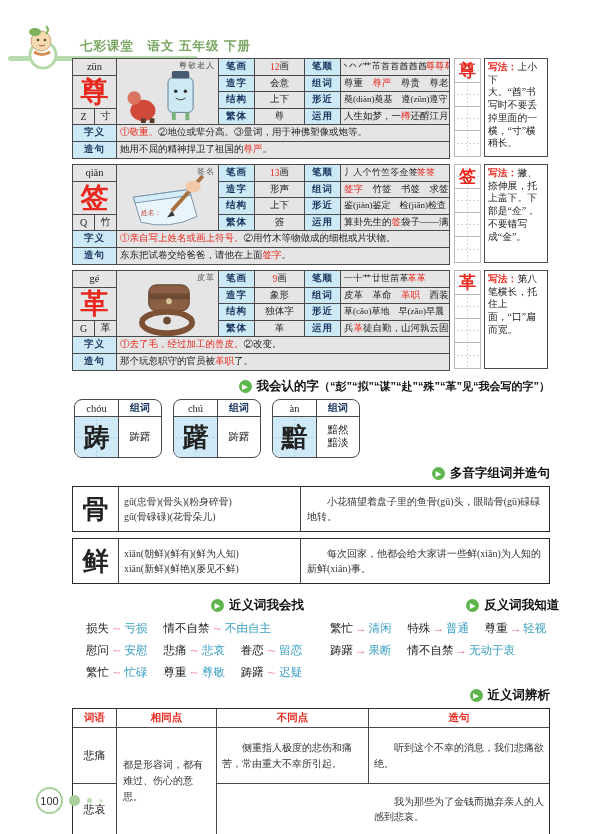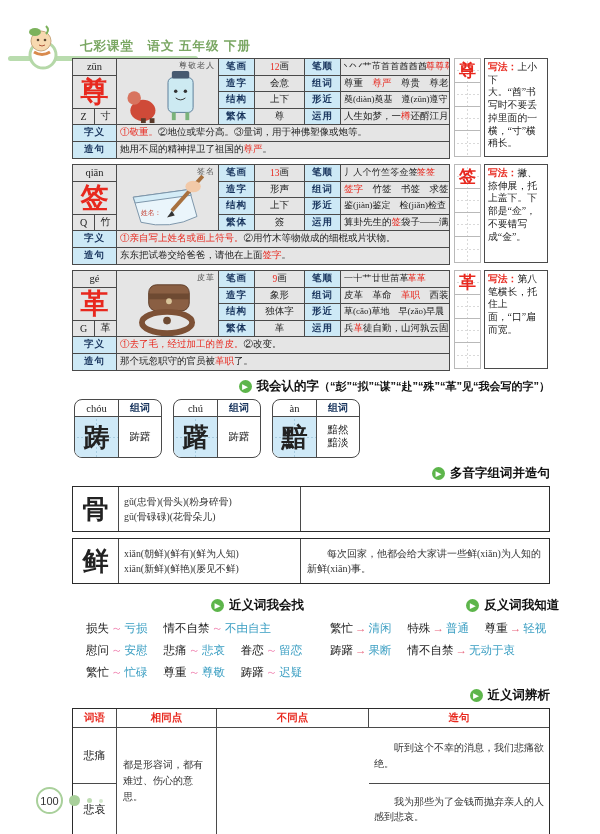--- a/index.html
+++ b/index.html
@@ -412,20 +412,23 @@
   <div class="section-head">
     <span class="bullet">▶</span>
     <span>多音字组词并造句</span>
   </div>
   <div class="duo-table">
     <div class="duo-char">骨</div>
     <div class="duo-read">
       <span>gǔ(忠骨)(骨头)(粉身碎骨)</span>
       <span>gū(骨碌碌)(花骨朵儿)</span>
     </div>
+    <div class="duo-sent">
+        <p>小花猫望着盘子里的鱼骨(gǔ)头，眼睛骨(gū)碌碌地转。</p>
+      </div>
   </div>
   <div class="duo-table">
     <div class="duo-char">鲜</div>
     <div class="duo-read">
       <span>xiǎn(朝鲜)(鲜有)(鲜为人知)</span>
       <span>xiān(新鲜)(鲜艳)(屡见不鲜)</span>
     </div>
     <div class="duo-sent">
         <p>每次回家，他都会给大家讲一些鲜(xiǎn)为人知的新鲜(xiān)事。</p>
       </div>
@@ -474,20 +477,23 @@
     <span class="bullet">▶</span>
     <span>近义词辨析</span>
   </div>
   <div class="bx-table">
     <div class="bx-cell bx-h" style="grid-area:1/1">词语</div>
     <div class="bx-cell bx-h" style="grid-area:1/2">相同点</div>
     <div class="bx-cell bx-h" style="grid-area:1/3">不同点</div>
     <div class="bx-cell bx-h" style="grid-area:1/4;border-right:none">造句</div>
     <div class="bx-cell bx-word" style="grid-area:2/1">悲痛</div>
     <div class="bx-cell bx-same" style="grid-area:2/2/4/3;border-bottom:none">都是形容词，都有难过、伤心的意思。</div>
+    <div class="bx-cell bx-text" style="grid-area:2/3">
+        <p>侧重指人极度的悲伤和痛苦，常由重大不幸所引起。</p>
+      </div>
     <div class="bx-cell bx-text" style="grid-area:2/4;border-right:none">
         <p>听到这个不幸的消息，我们悲痛欲绝。</p>
       </div>
     <div class="bx-cell bx-word" style="grid-area:3/1;border-bottom:none">悲哀</div>
     <div class="bx-cell bx-text" style="grid-area:3/4;border-right:none;border-bottom:none">
         <p>我为那些为了金钱而抛弃亲人的人感到悲哀。</p>
       </div>
   </div>
 
 </div>

